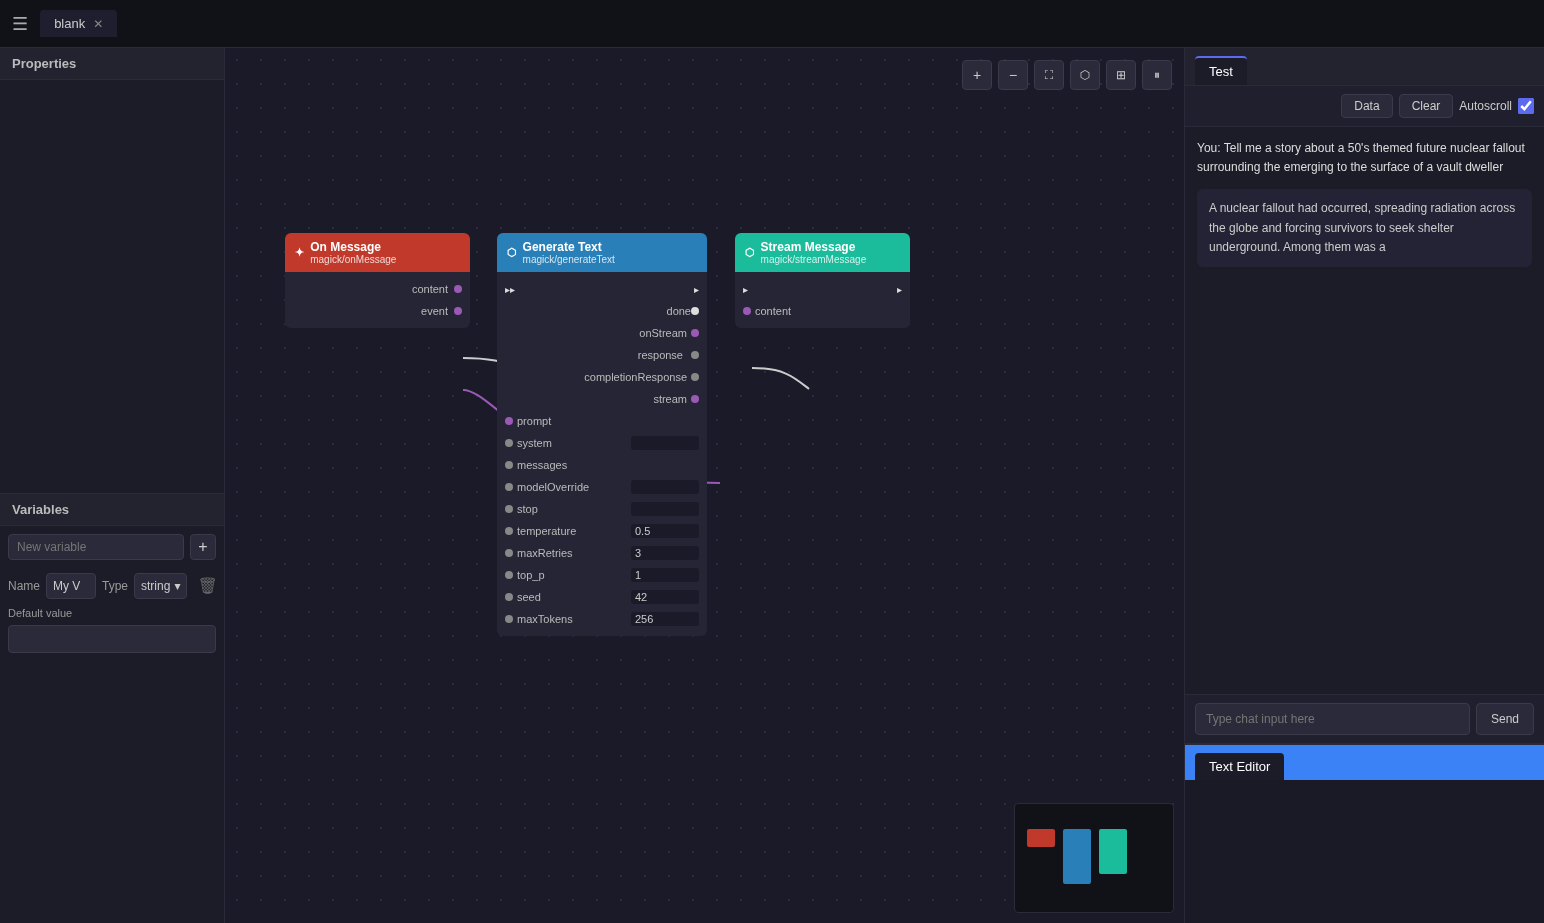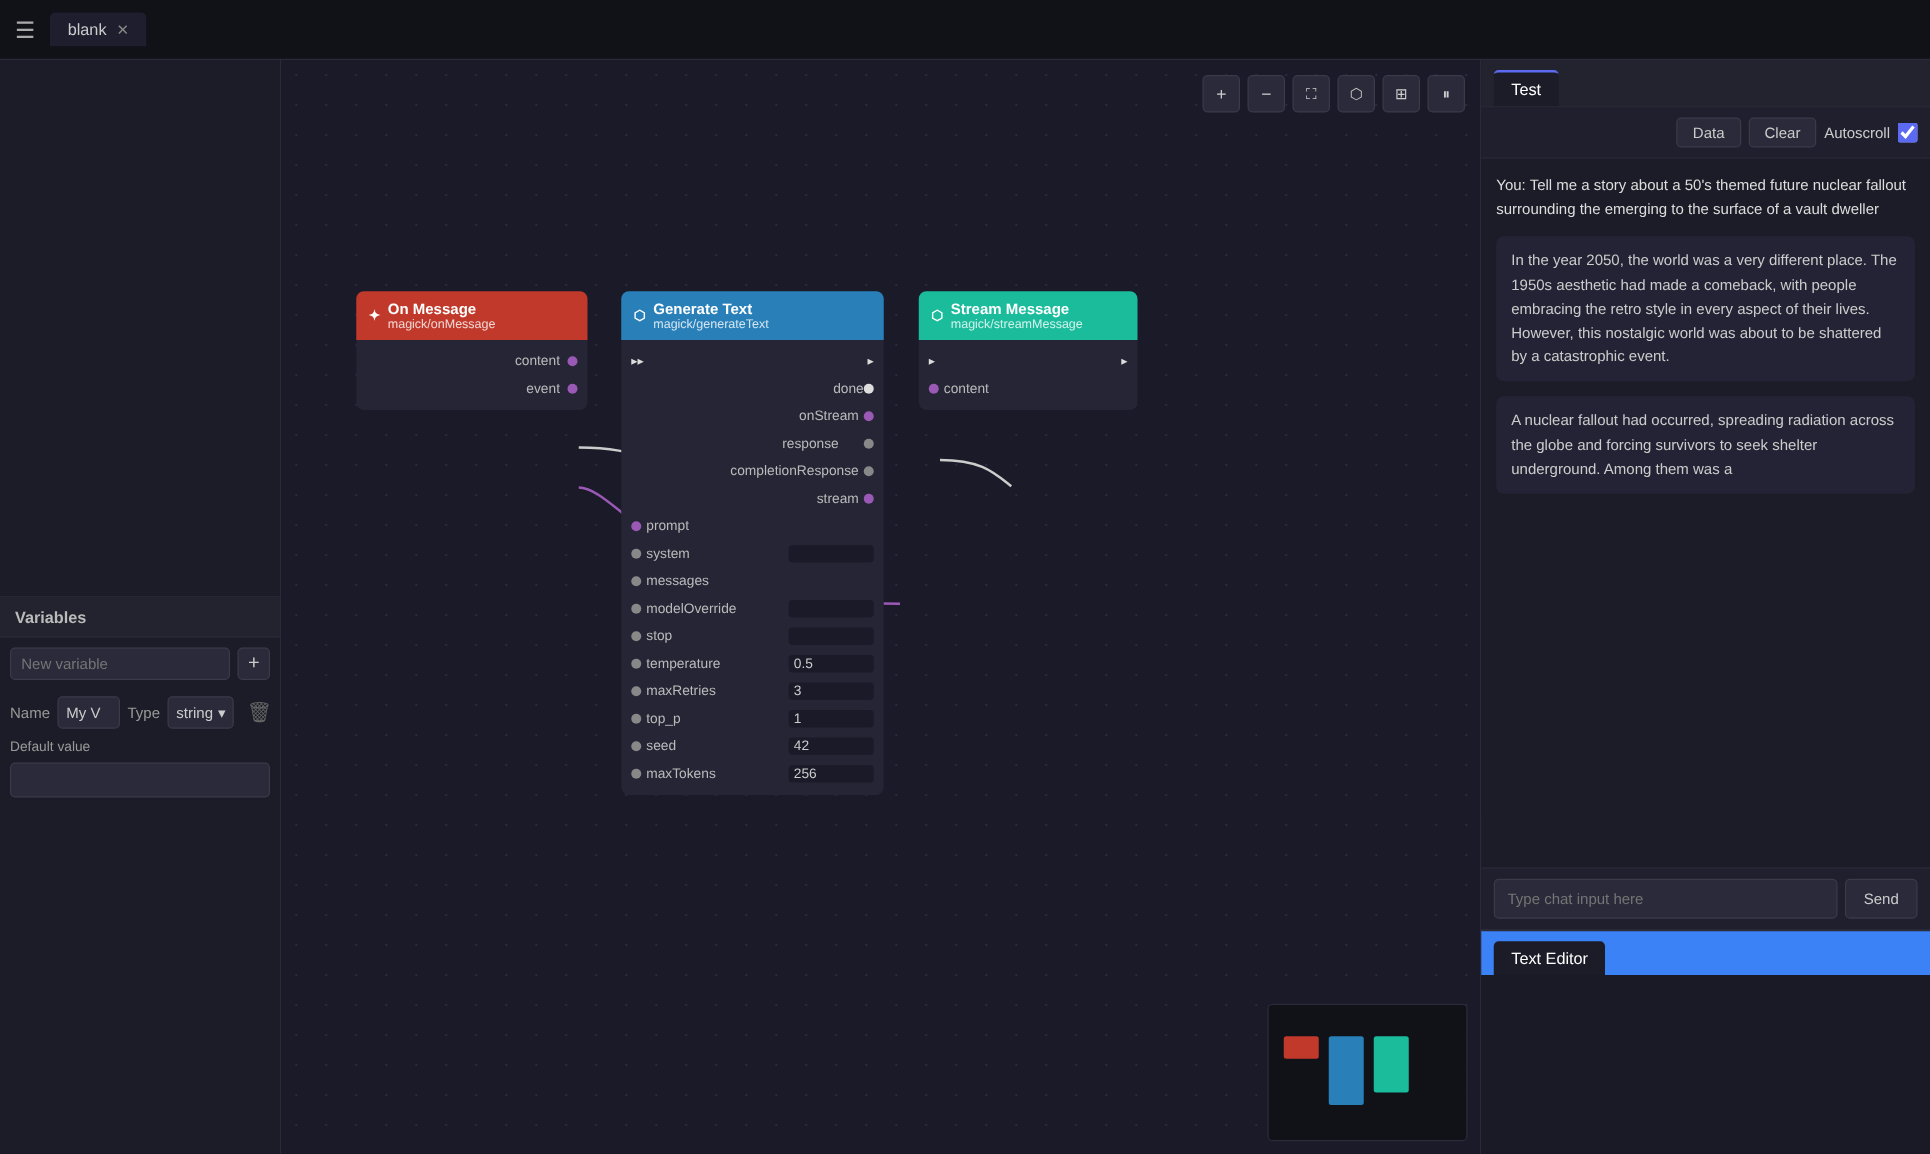--- a/index.html
+++ b/index.html
@@ -393,20 +393,21 @@
   <span class="menu-icon">☰</span>
   <div class="tab">
     <span>blank</span>
     <span class="close">✕</span>
   </div>
 </div>
 
 <div id="main">
 
   <div id="sidebar">
+    <div class="sidebar-section-header">Properties</div>
     <div class="properties-area"></div>
 
     <div class="variables-area">
       <div class="variables-header">Variables</div>
 
       <div class="new-variable-row">
         <input class="new-variable-input" placeholder="New variable" style="">
         <button class="add-btn">+</button>
       </div>
 
@@ -482,21 +483,21 @@
         </div>
         <div class="node-port-row">
           <span class="port-label right" style="flex:1; text-align:right; margin-right:0;">done</span>
           <span class="port-dot white-out"></span>
         </div>
         <div class="node-port-row">
           <span class="port-label right" style="flex:1; text-align:right; margin-right:4px;">onStream</span>
           <span class="port-dot purple"></span>
         </div>
         <div class="node-port-row">
-          <span class="port-label right" style="flex:1; text-align:right; margin-right:20px;">response</span>
+          <span class="port-label right" style="flex:1; text-align:right; margin-right:8px;">response</span>
           <span class="port-dot" style="background:#888;"></span>
         </div>
         <div class="node-port-row">
           <span class="port-label right" style="flex:1; text-align:right; margin-right:4px;">completionResponse</span>
           <span class="port-dot" style="background:#888;"></span>
         </div>
         <div class="node-port-row">
           <span class="port-label right" style="flex:1; text-align:right; margin-right:4px;">stream</span>
           <span class="port-dot purple"></span>
         </div>
@@ -590,21 +591,20 @@
       <button class="test-btn">Data</button>
       <button class="test-btn">Clear</button>
       <div class="autoscroll-row">
         <span class="autoscroll-label">Autoscroll</span>
         <input type="checkbox" checked="" class="autoscroll-check" style="">
       </div>
     </div>
 
     <div class="chat-output">
       <div class="chat-msg user">You: Tell me a story about a 50's themed future nuclear fallout surrounding the emerging to the surface of a vault dweller</div>
-      <div class="chat-msg ai">In the year 2050, the world was a very different place. The 1950s aesthetic had made a comeback, with people embracing the retro style in every aspect of their lives. However, this nostalgic world was about to be shattered by a catastrophic event.</div>
       <div class="chat-msg ai">A nuclear fallout had occurred, spreading radiation across the globe and forcing survivors to seek shelter underground. Among them was a</div>
     </div>
 
     <div class="chat-input-row">
       <input class="chat-input" placeholder="Type chat input here" style="">
       <button class="send-btn">Send</button>
     </div>
 
     <div class="right-panel-bottom">
       <div class="bottom-tabs">

